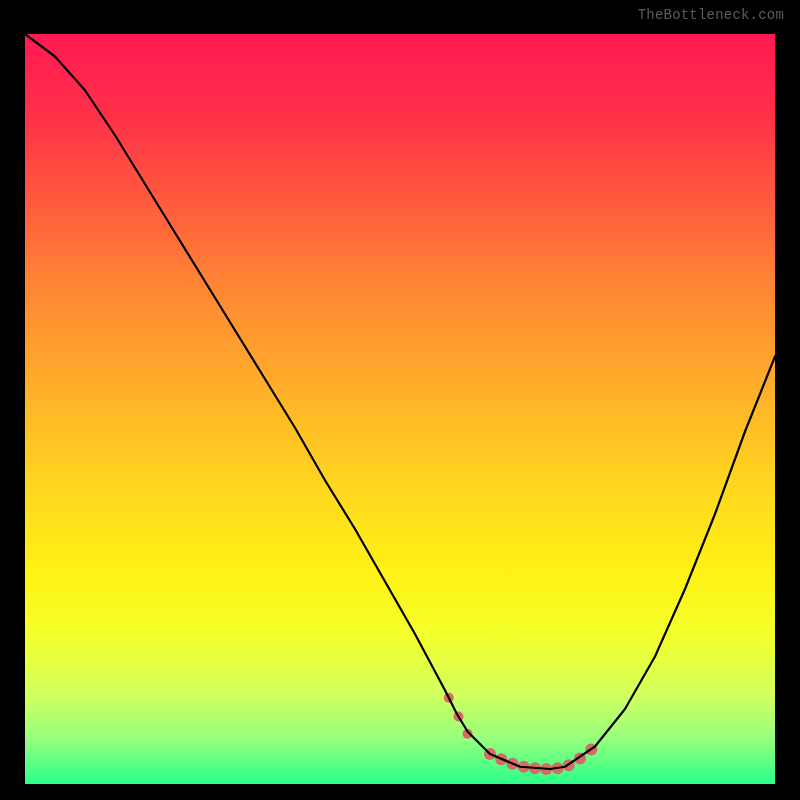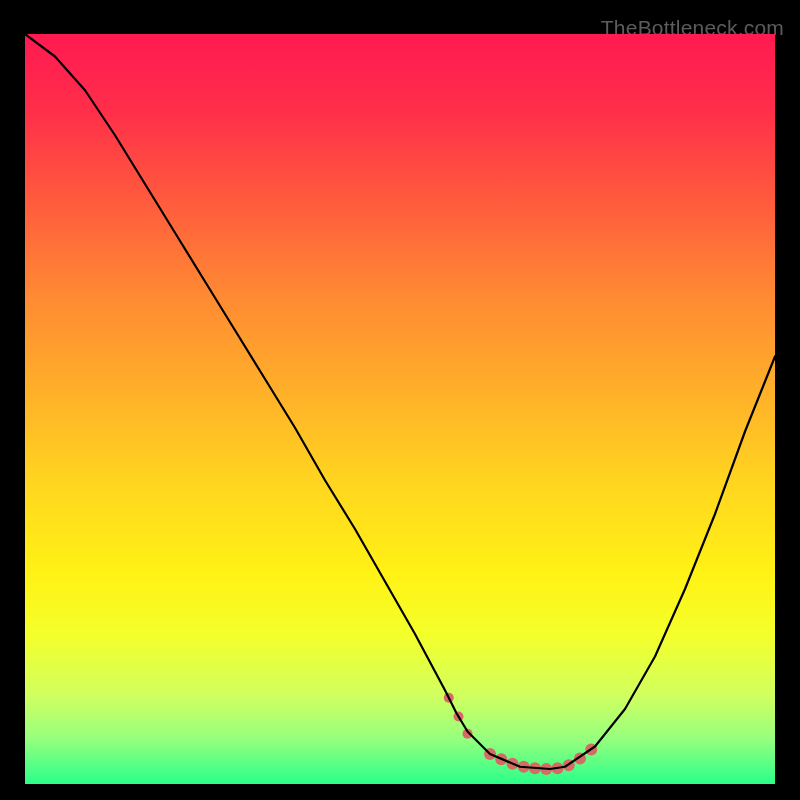--- a/index.html
+++ b/index.html
@@ -1,23 +1,23 @@
 <!DOCTYPE html>
 <html><head>
 <meta charset="utf-8">
 <style>
   * { margin: 0; padding: 0; box-sizing: border-box; }
   html, body { width: 800px; height: 800px; background: #000; overflow: hidden; }
   .container { position: relative; width: 800px; height: 800px; background: #000; }
   .attribution {
     position: absolute;
-    top: 16px;
+    top: 7px;
     right: 16px;
-    font-family: Liberation Sans, sans-serif;
-    font-size: 21px;
+    font-family: Liberation Mono, monospace;
+    font-size: 14px;
     letter-spacing: 0.2px;
     color: #5c5c5c;
     font-weight: 400;
   }
   .plot {
     position: absolute;
     left: 25px;
     top: 34px;
     width: 750px;
     height: 750px;

